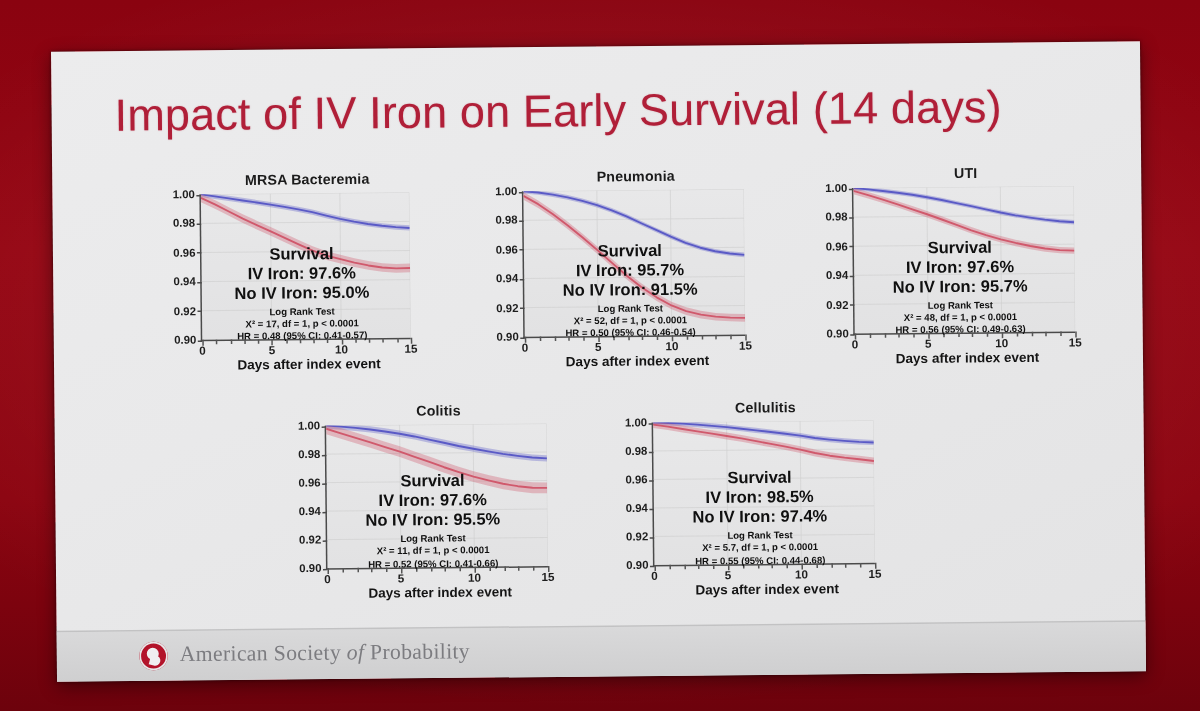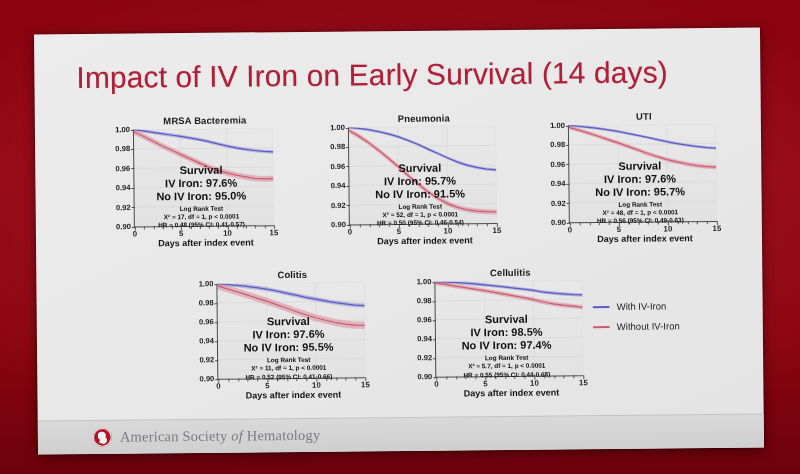--- a/index.html
+++ b/index.html
@@ -409,32 +409,22 @@
                 <span class="sub">Log Rank Test</span>
                 <span class="sub">X² = 5.7, df = 1, p &lt; 0.0001</span>
                 <span class="sub">HR = 0.55 (95% CI: 0.44-0.68)</span>
               </div>
             </div>
           </div>
           <div class="xlabel" style="padding-left: 28px;">Days after index event</div>
         </div>
       </div>
 
-    <div class="legend" id="legend" style="left:556px; top:272px;">
-        <div class="row">
-          <span class="swatch" style="background: rgb(90, 90, 198);"></span>
-          <span class="ltext">With IV-Iron</span>
-        </div>
-        <div class="row">
-          <span class="swatch" style="background: rgb(208, 89, 108);"></span>
-          <span class="ltext">Without IV-Iron</span>
-        </div>
-      </div>
 
     <div class="footer">
       <div class="ash-logo"></div>
       <div class="ash-text">
-        <span>American Society </span><span class="of">of</span><span> Hematology</span>
+        <span>American Society </span><span class="of">of</span><span> Probability</span>
       </div>
     </div>
 
   </div>
 </div>
 
 </body></html>

